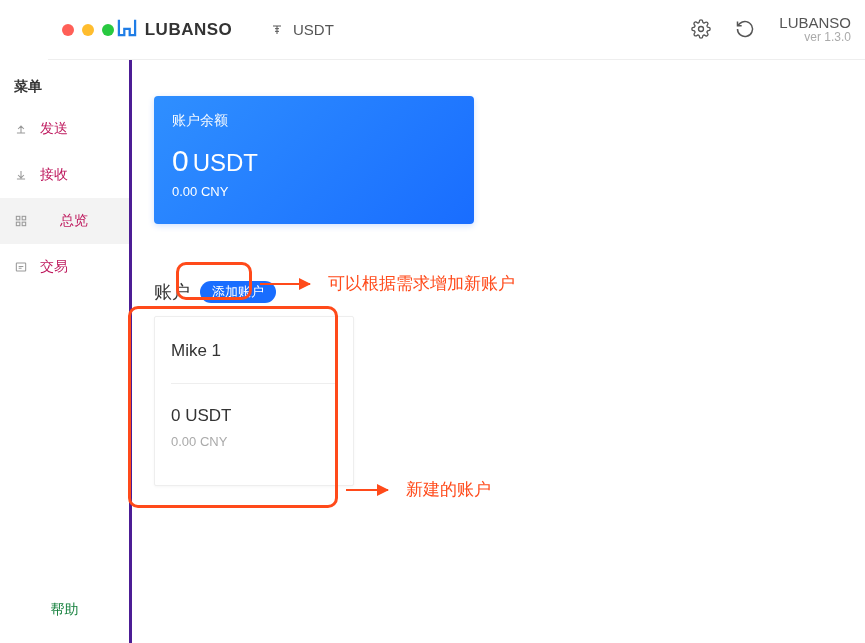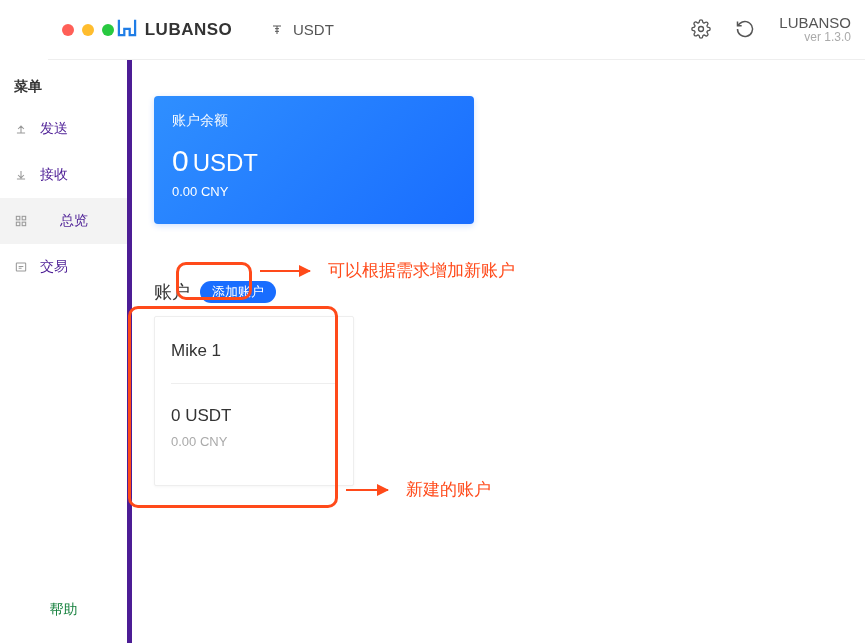--- a/index.html
+++ b/index.html
@@ -28,23 +28,23 @@
 .logo-mark { color: #1f7de6; margin-right: 7px; }
 .logo-text { font-weight: 700; font-size: 17px; letter-spacing: 0.5px; color: #333; }
 .coin-select { display: flex; align-items: center; color: #555; font-size: 15px; gap: 8px; }
 .top-right { margin-left: auto; display: flex; align-items: center; gap: 24px; }
 .icon-btn { width: 20px; height: 20px; color: #555; cursor: pointer; display:inline-flex; }
 .brand-ver { text-align: right; line-height: 1.15; }
 .brand-ver .t1 { font-size: 15px; font-weight: 400; color: #555; }
 .brand-ver .t2 { font-size: 12px; color: #aaa; }
 
 .body-wrap { display: flex; height: calc(100% - 60px); }
-.sidebar { width: 132px; border-right: 5px solid #4c1d95; display: flex; flex-direction: column; padding-top: 18px; justify-content: center; }
+.sidebar { width: 132px; border-right: 3px solid #4c1d95; display: flex; flex-direction: column; padding-top: 18px; justify-content: center; }
 .side-title { font-size: 14px; font-weight: 600; color: #333; padding: 0 14px 10px; }
-.side-item { display: flex; align-items: center; gap: 12px; font-size: 14px; color: #4c1d95; padding: 14px 14px; cursor: pointer; }
+.side-item { display: flex; align-items: center; gap: 12px; font-size: 14px; color: #be185d; padding: 14px 14px; cursor: pointer; }
 .side-item.active { background: #f3f3f3; gap: 32px; }
 .side-item svg { width: 14px; height: 14px; color: #999; flex-shrink:0; }
 .side-help { margin-top: auto; padding: 24px 0; text-align: center; color: #15803d; font-size: 14px; }
 
 .main { flex: 1; padding: 36px 22px; position: relative; }
 
 .balance-card {
   width: 320px; height: 128px;
   background: linear-gradient(135deg, #2f8fff 0%, #196dff 100%);
   border-radius: 4px; color: #fff; padding: 16px 18px;
@@ -183,21 +183,21 @@
     </div>
 
     <div class="acct-card">
       <div class="acct-name">Mike 1</div>
       <div class="acct-divider"></div>
       <div class="acct-bal">0 USDT</div>
       <div class="acct-sub">0.00 CNY</div>
     </div>
 
     <div class="annot-box1" style="left:44px; top:202px;"></div>
-    <div class="arrow" style="left:128px; top:199px;">
+    <div class="arrow" style="left:128px; top:212px;">
       <div class="arrow-line"></div>
       <span class="annot-text">可以根据需求增加新账户</span>
     </div>
 
     <div class="annot-box2" style="left:-4px; top:246px; width:210px; height:202px;"></div>
     <div class="arrow" style="left:214px; top:418px;">
       <div class="arrow-line" style="width:42px;"></div>
       <span class="annot-text">新建的账户</span>
     </div>
   </div>

